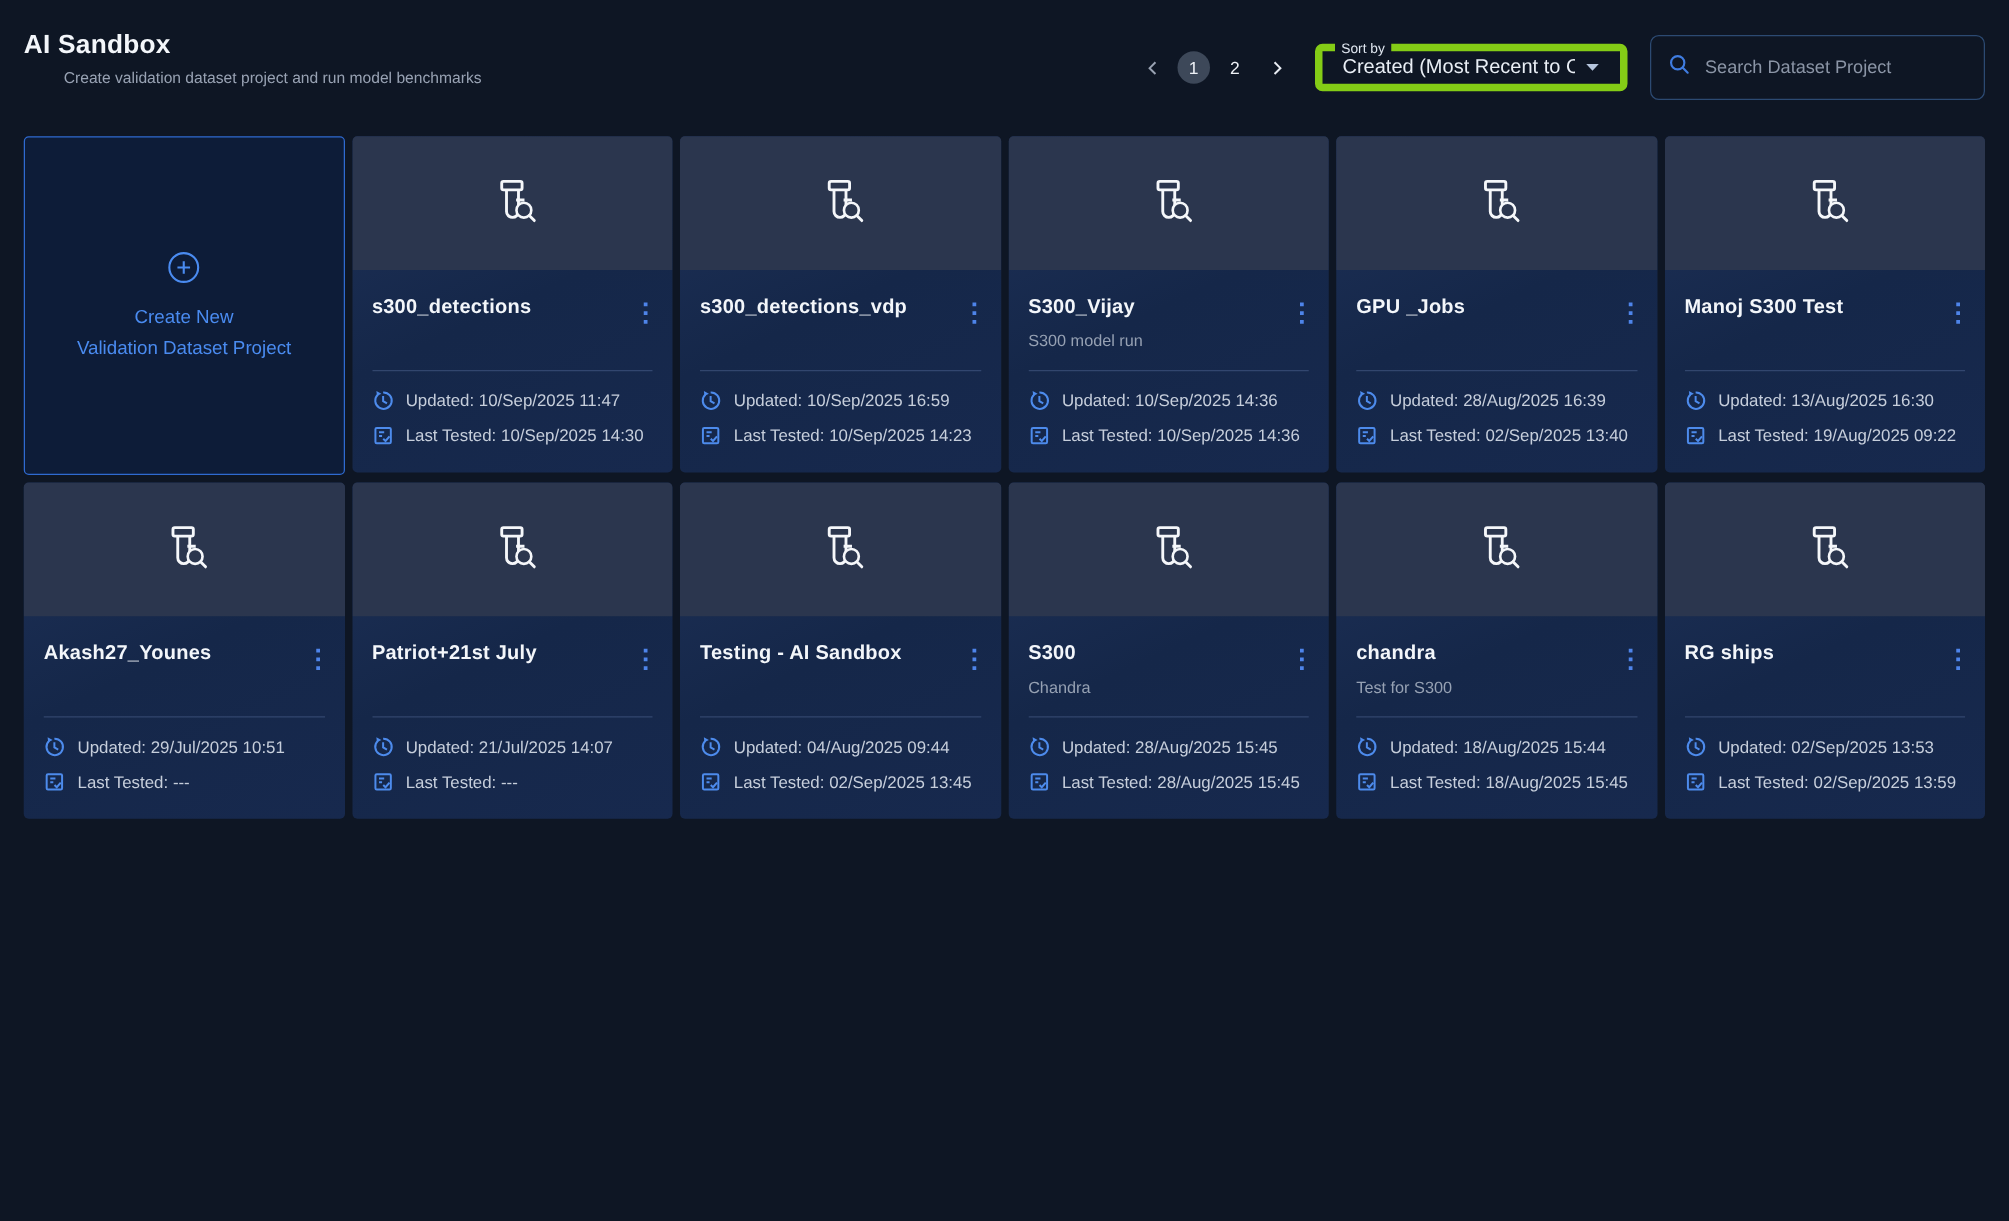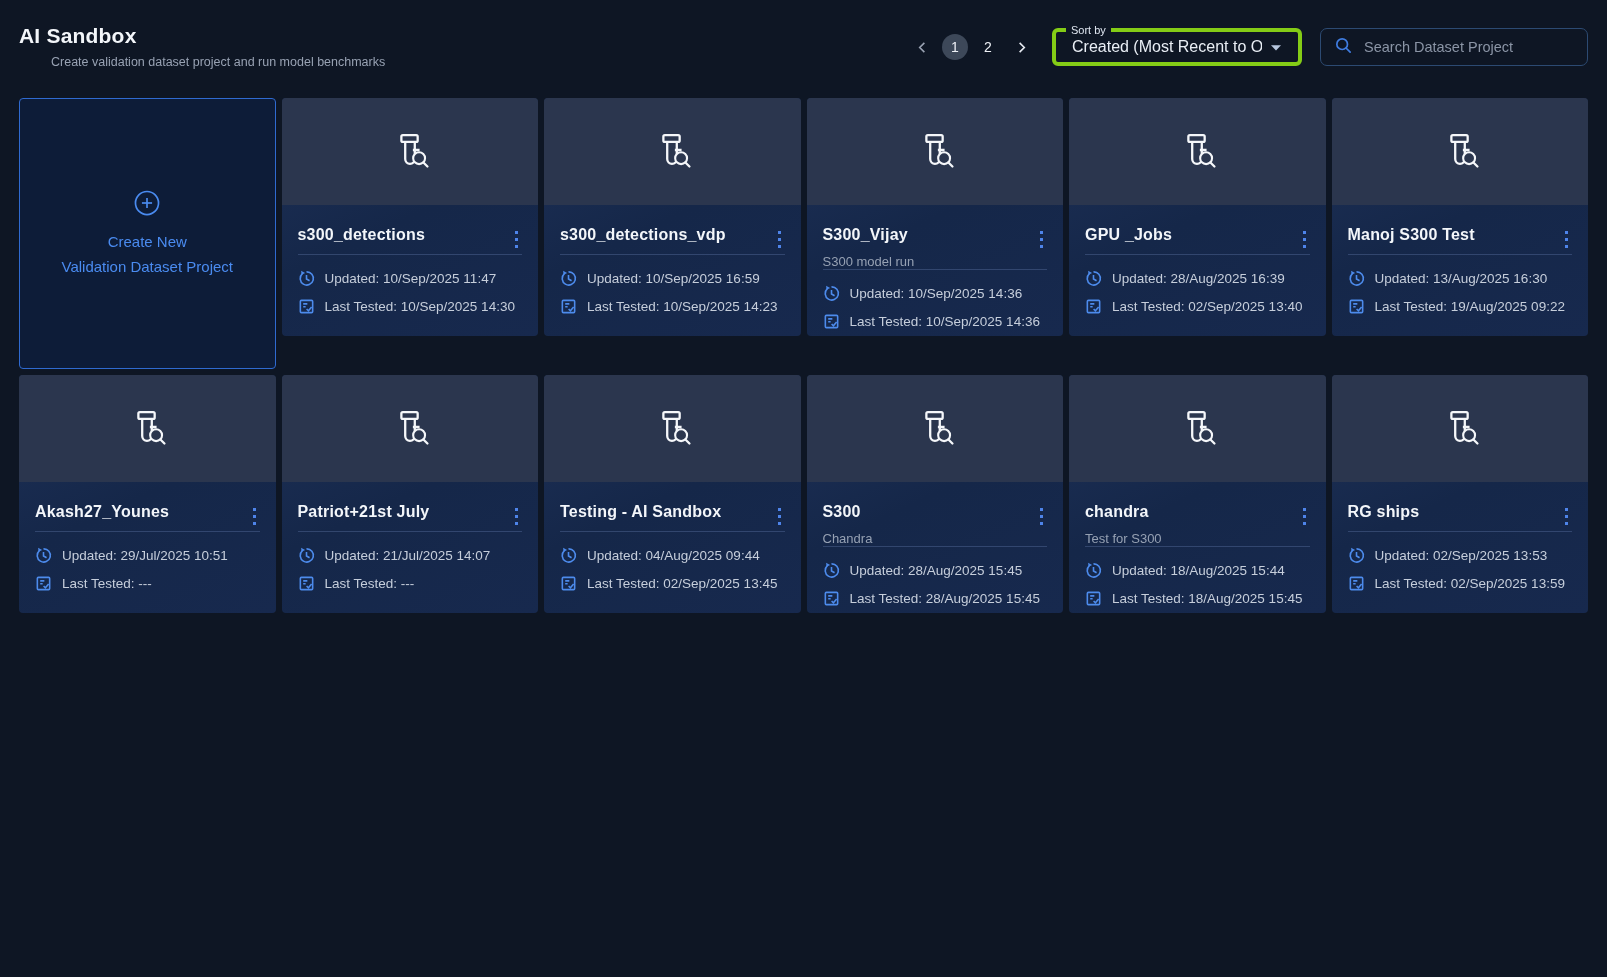--- a/index.html
+++ b/index.html
@@ -16,39 +16,39 @@
   .page-subtitle { font-size: 12.5px; color: #98a2b3; margin-left: 32px; }
 
   .header-right { display: flex; align-items: center; gap: 18px; margin-top: 4px; }
 
   .pagination { display: flex; align-items: center; gap: 7px; }
   .page-chev { width: 26px; height: 26px; display: flex; align-items: center; justify-content: center; cursor: pointer; background: none; border: none; }
   .page-num { width: 26px; height: 26px; border-radius: 50%; display: flex; align-items: center; justify-content: center;
               font-size: 14px; color: #eef1f6; cursor: pointer; background: none; border: none; font-family: inherit; }
   .page-num.current { background: #3d4859; }
 
-  .sort-field { position: relative; width: 250px; height: 38px; border: 4px solid #84cc16; border-radius: 6px;
+  .sort-field { position: relative; width: 250px; height: 38px; border: 6px solid #84cc16; border-radius: 6px;
                 display: flex; align-items: center; gap: 8px; padding: 0 16px; cursor: pointer; }
   .sort-label { position: absolute; top: -8px; left: 10px; font-size: 11px; color: #dfe6f0; background: #0e1624; padding: 0 5px; }
   .sort-value { flex: 1; font-size: 16px; color: #e9eef5; white-space: nowrap; overflow: hidden; }
 
-  .search-field { width: 268px; height: 38px; border: 1px solid #2c4a72; border-radius: 7px;
+  .search-field { width: 268px; height: 52px; border: 1px solid #2c4a72; border-radius: 7px;
                   display: flex; align-items: center; gap: 11px; padding: 0 13px; }
   .search-field input { flex: 1; background: transparent; border: none; outline: none; color: #dfe5ee; font-size: 14.5px; font-family: inherit; }
   .search-field input::placeholder { color: #8b95a6; }
 
   
   .grid { display: grid; grid-template-columns: repeat(6, 1fr); gap: 6px; padding: 0 19px; margin-top: 29px; }
 
   .create-card { height: 271px; border: 1px solid #2f6ad0; border-radius: 4px; background: #0d1c38;
                  display: flex; flex-direction: column; align-items: center; justify-content: center;
                  cursor: pointer; color: #4a8bf0; font-size: 15px; line-height: 25px; text-align: center; }
   .create-card .plus { margin-bottom: 4px; }
 
-  .card { height: 238px; border-radius: 4px; overflow: hidden; display: flex; flex-direction: column;
+  .card { height: 269px; border-radius: 4px; overflow: hidden; display: flex; flex-direction: column;
           background: linear-gradient(155deg, #1e3158 0%, #152749 50%, #17294e 100%); cursor: pointer; }
   .card-top { height: 107px; flex: none; background: #2b364e; display: flex; align-items: center; justify-content: center; }
   .card-body { flex: 1; display: flex; flex-direction: column; padding: 0 16px; }
   .title-row { display: flex; justify-content: space-between; align-items: flex-start; padding-top: 21px; }
   .card-title { font-size: 16px; font-weight: 700; color: #f3f6fa; letter-spacing: .2px; }
   .kebab { display: flex; flex-direction: column; gap: 4px; padding: 5px 4px; cursor: pointer; background: none; border: none; }
   .kebab span { width: 3px; height: 3px; background: #4e84ea; display: block; }
   .card-desc { font-size: 13px; color: #96a1b3; margin-top: 1px; }
   .spacer { flex: 1; }
   .meta { border-top: 1px solid rgba(124,152,205,.28); padding: 9px 0 16px; }

